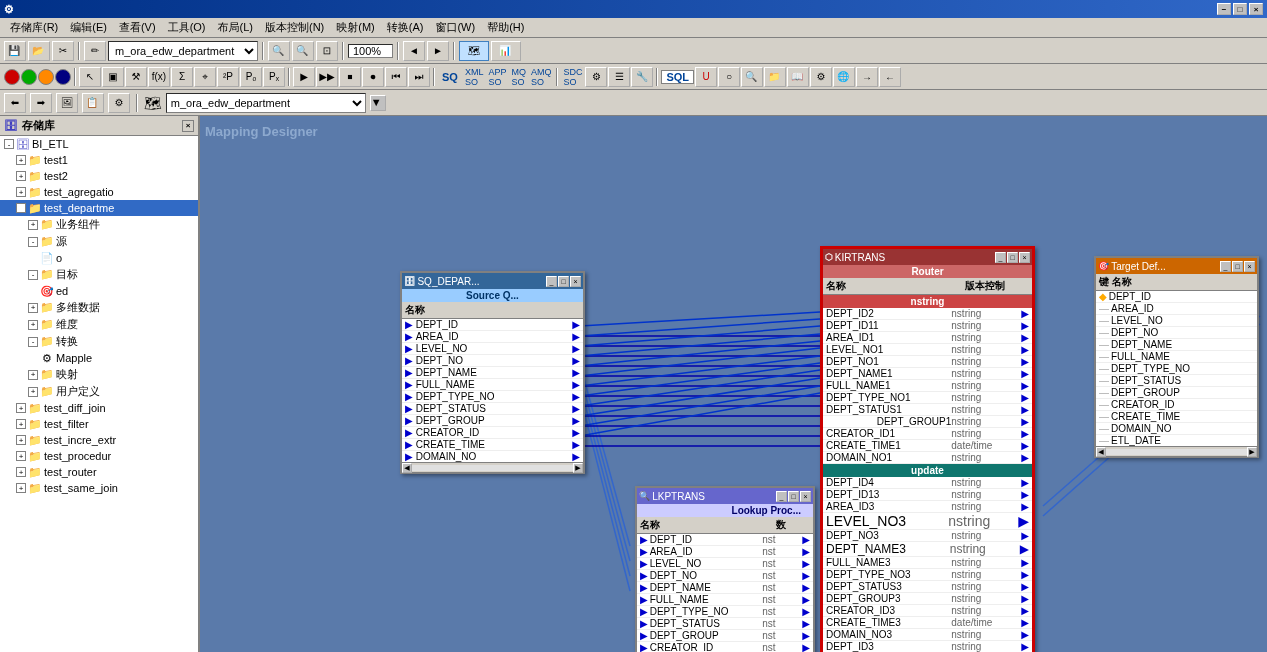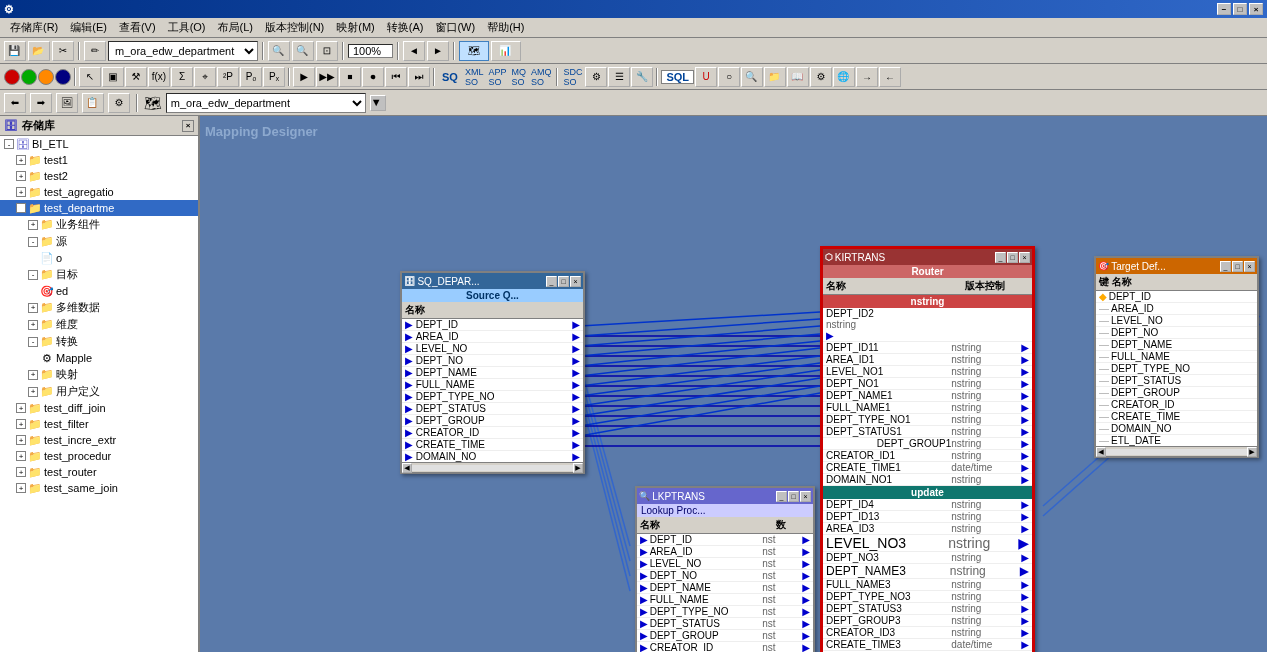--- a/index.html
+++ b/index.html
@@ -420,21 +420,21 @@
       <div style="position:absolute;left:435px;top:370px;width:180px;background:white;border:2px solid #808080;box-shadow:2px 2px 4px rgba(0,0,0,0.4);z-index:10;">
         <div style="background:#6666cc;height:16px;display:flex;align-items:center;padding:0 2px;">
           <span style="color:white;font-size:9px;font-weight:bold;">🔍</span>
           <span style="color:white;font-size:10px;margin-left:2px;flex:1;">LKPTRANS</span>
           <div style="display:flex;gap:1px;">
             <div style="width:11px;height:11px;background:#c0c0c0;border:1px outset #fff;font-size:7px;display:flex;align-items:center;justify-content:center;cursor:pointer;color:black;">_</div>
             <div style="width:11px;height:11px;background:#c0c0c0;border:1px outset #fff;font-size:7px;display:flex;align-items:center;justify-content:center;cursor:pointer;color:black;">□</div>
             <div style="width:11px;height:11px;background:#c0c0c0;border:1px outset #fff;font-size:7px;display:flex;align-items:center;justify-content:center;cursor:pointer;color:black;">×</div>
           </div>
         </div>
-        <div style="background:#ccccff;color:#000066;font-size:10px;padding:1px 4px;text-align:left;font-weight:normal;">Lookup Proc...</div>
+        <div style="background:#ccccff;color:#000066;font-size:10px;padding:1px 12px;text-align:right;font-weight:bold;">Lookup Proc...</div>
         <div style="background:#d4d0c8;display:flex;font-size:10px;font-weight:bold;border-bottom:1px solid #808080;">
           <div style="flex:1;padding:1px 3px;">名称</div>
           <div style="width:40px;padding:1px 3px;">数</div>
         </div>
         <div style="overflow-y:auto;max-height:200px;">
           <div style="display:flex;font-size:10px;padding:0 3px;border-bottom:1px solid #eee;">
               <span style="color:#0000cc;margin-right:2px;">▶</span>
               <span style="flex:1;">DEPT_ID</span>
               <span style="width:40px;color:#666;">nst</span>
               <span style="color:#0000cc;">▶</span>
@@ -509,21 +509,21 @@
           </div>
         </div>
         <div style="background:#cc6666;color:white;font-size:10px;padding:1px 4px;text-align:center;font-weight:bold;">Router</div>
         <div style="background:#d4d0c8;display:flex;font-size:10px;font-weight:bold;border-bottom:1px solid #808080;">
           <div style="flex:1;padding:1px 3px;">名称</div>
           <div style="width:70px;padding:1px 3px;">版本控制</div>
         </div>
         <div style="overflow-y:auto;max-height:390px;">
 
           <div style="background:#cc4444;color:white;font-size:10px;padding:1px 3px;text-align:center;font-weight:bold;cursor:pointer;">nstring</div>
-          <div style="display:flex;font-size:10px;padding:0 3px;border-bottom:1px solid #eee;flex-direction:column;">
+          <div style="display:flex;font-size:10px;padding:0 3px;border-bottom:1px solid #eee;">
               <span style="flex:1;">DEPT_ID2</span>
               <span style="width:70px;color:#666;">nstring</span>
               <span style="color:#0000cc;">▶</span>
             </div>
           <div style="display:flex;font-size:10px;padding:0 3px;border-bottom:1px solid #eee;">
               <span style="flex:1;">DEPT_ID11</span>
               <span style="width:70px;color:#666;">nstring</span>
               <span style="color:#0000cc;">▶</span>
             </div>
           <div style="display:flex;font-size:10px;padding:0 3px;border-bottom:1px solid #eee;">

